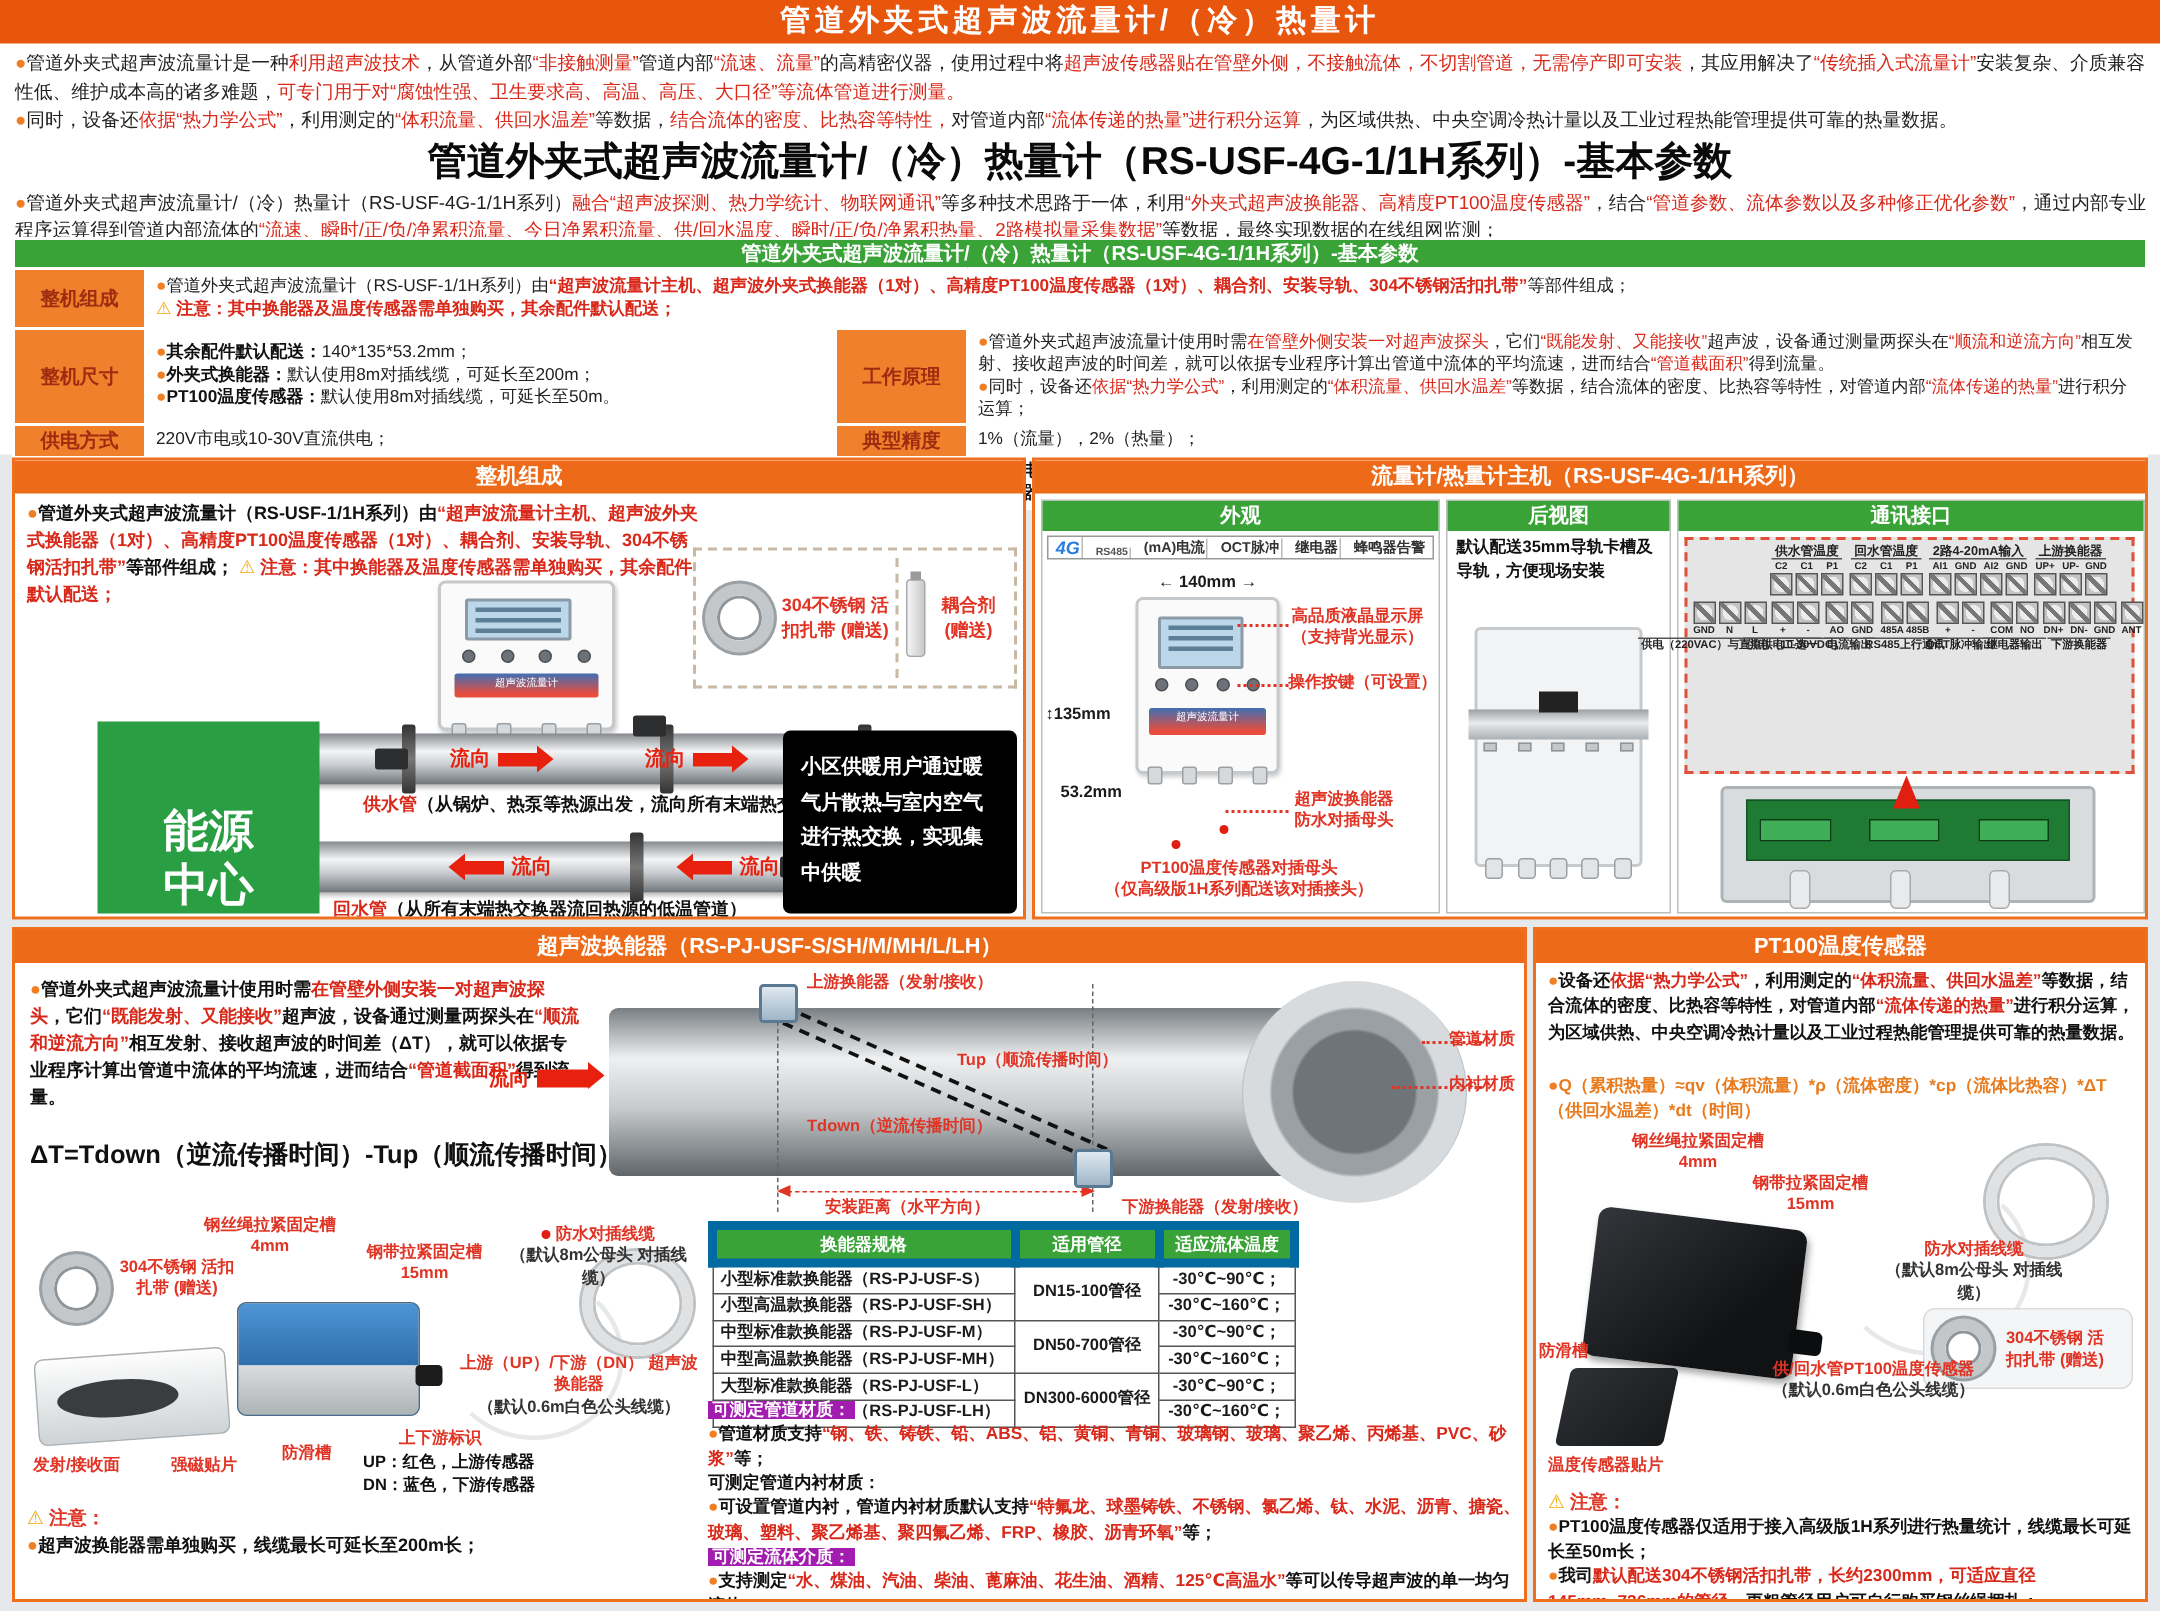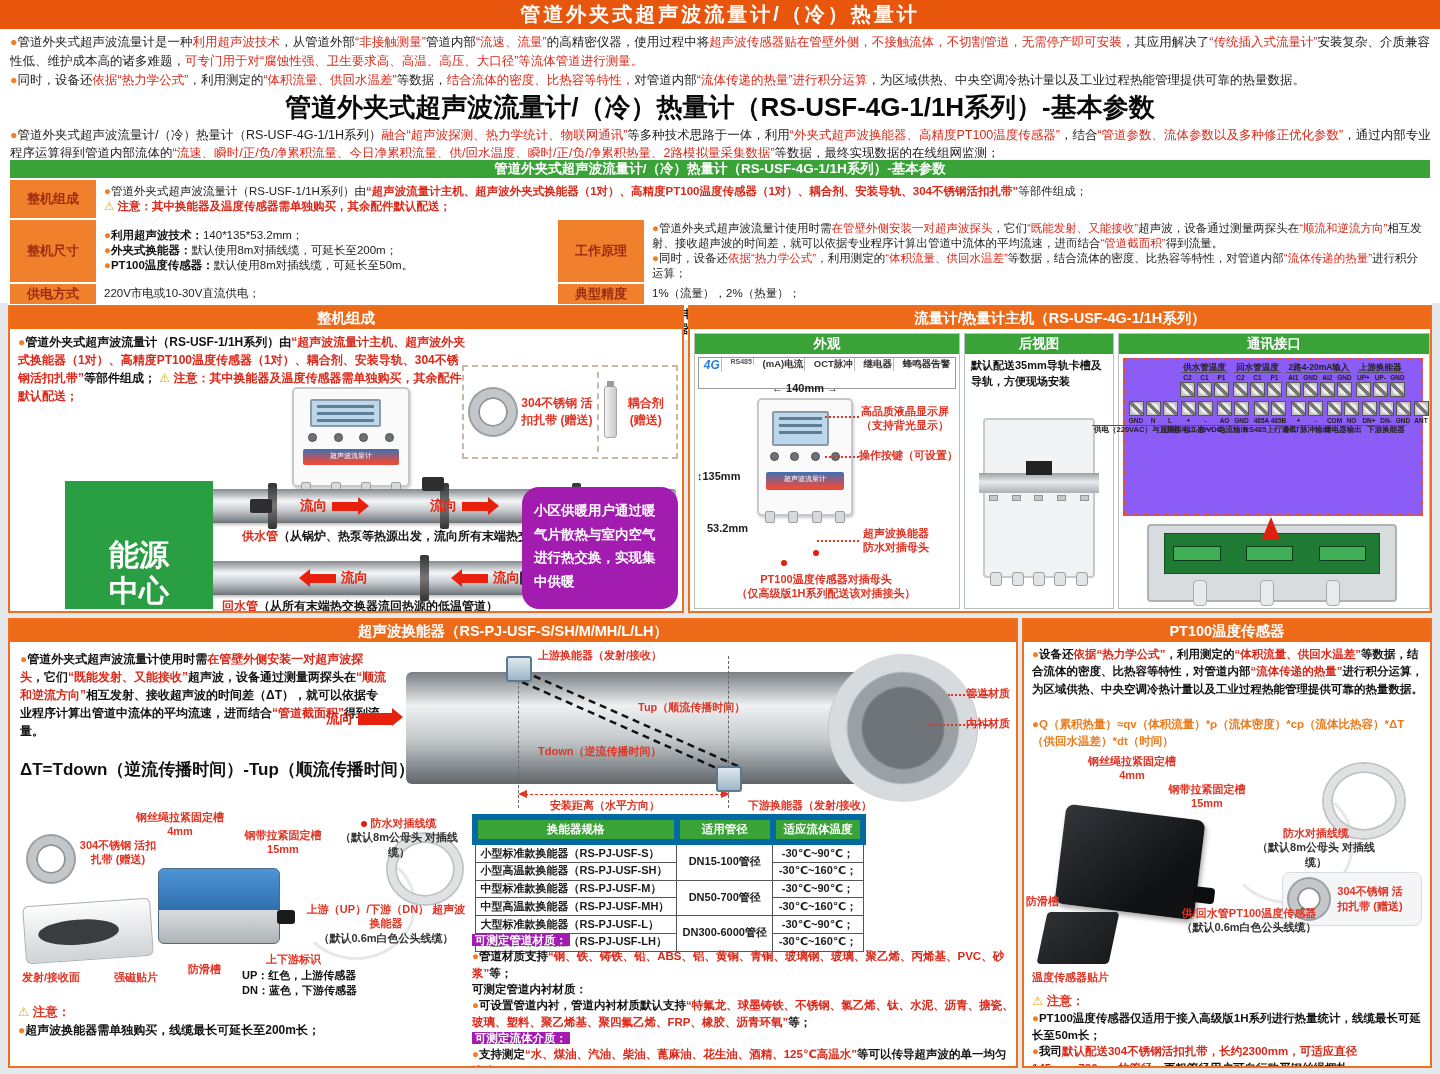--- a/index.html
+++ b/index.html
@@ -40,21 +40,21 @@
   .flow{position:absolute;color:#e8210f;font-weight:bold;font-size:13.5px;display:flex;align-items:center;gap:5px;z-index:5}
 
   
   .pipe{position:absolute;height:34px;border-radius:3px;
         background:linear-gradient(#85898d,#f3f5f6 35%,#c8ccd0 62%,#6e7478);box-shadow:0 2px 3px rgba(0,0,0,.25)}
   .clamp{position:absolute;width:9px;height:46px;background:linear-gradient(#333,#777,#333);top:-6px;border-radius:2px;z-index:4}
   .sensorblk{position:absolute;width:22px;height:14px;background:#2c2e30;border-radius:2px;z-index:4}
 
   .energy{position:absolute;background:#2a9e43;color:#fff;display:flex;align-items:flex-end;justify-content:center;z-index:6}
   .energy span{display:block;width:66px;font-size:30px;font-weight:bold;line-height:1.2;text-align:center}
-  .community{position:absolute;background:#a21caf;border-radius:17px;color:#fff;font-weight:bold;font-size:13.5px;
+  .community{position:absolute;background:#000000;border-radius:5px;color:#fff;font-weight:bold;font-size:13.5px;
              line-height:1.75;padding:12px 12px;z-index:6}
 
   
   .meter{position:absolute;background:#fafafa;border:2px solid #c5c9cc;border-radius:5px;box-shadow:1px 2px 3px rgba(0,0,0,.2)}
   .meter .scr{position:absolute;left:14%;top:10%;width:62%;height:30%;background:#bcd7ea;border:2px solid #8a9aa6;border-radius:2px}
   .meter .scr i{display:block;height:3px;background:#5d7f96;margin:4px 5px 0}
   .meter .keys{position:absolute;left:12%;top:46%;width:76%;display:flex;justify-content:space-between}
   .meter .keys b{width:9px;height:9px;border-radius:50%;background:#6c7277;border:1px solid #4a4f53}
   .meter .strip{position:absolute;left:8%;top:63%;width:84%;height:16%;background:linear-gradient(#3f6fb4,#e84c3d 85%);
                 color:#fff;font-size:7px;text-align:center;line-height:1.1;padding-top:3px;border-radius:2px}
@@ -68,30 +68,30 @@
   .tube::before{content:'';position:absolute;left:2px;top:-6px;width:7px;height:6px;background:#9b9b9b}
   .redb{color:#e03425;font-weight:bold}
   .co{position:absolute;color:#e03425;font-weight:bold;font-size:11px;line-height:1.3;text-align:center;z-index:7}
   .co .sub{display:block;color:#333;font-weight:bold}
   .dot{width:6px;height:6px;background:#e01f10;border-radius:50%;display:inline-block;vertical-align:middle}
   .lead{position:absolute;border-top:2px dotted #e03425;z-index:6}
 
   
   .cols{position:absolute;left:4px;top:26px;display:flex;gap:4px}
   .col{border:1px solid #b9c2ba;background:#fff;position:relative}
-  .iconstrip{position:absolute;left:3px;top:3px;right:3px;height:32px;border:1px solid #999;display:flex;align-items:flex-start;
+  .iconstrip{position:absolute;left:3px;top:3px;right:3px;height:16px;border:1px solid #999;display:flex;align-items:flex-end;
              justify-content:space-around;font-size:9.5px;font-weight:bold;color:#333;white-space:nowrap}
   .iconstrip span{padding:0 1px;border-right:1px solid #bbb}
   .iconstrip span:last-child{border-right:0}
   .iconstrip span:nth-child(1){color:#2a7de1;font-style:italic;font-size:12px}
   .iconstrip span:nth-child(2){color:#555;font-size:7px}
   .dim{position:absolute;color:#1a1a1a;font-weight:bold;font-size:11px;z-index:6}
 
   
-  .commbox{position:absolute;border:2px dashed #e0503a;background:#8b5cf6;padding:3px 2px;font-size:7px}
+  .commbox{position:absolute;border:2px dashed #e0503a;background:#e5e5e5;padding:3px 2px;font-size:7px}
   .tg{display:inline-flex;flex-direction:column;align-items:center;vertical-align:top}
   .tg .tgl{font-size:8.5px;font-weight:bold;color:#222;line-height:1.1;text-align:center;border-bottom:1px solid #555;padding:0 2px;margin-bottom:1px}
   .tg .tgl.under{border-bottom:0;border-top:1px solid #555;margin-top:1px;margin-bottom:0;font-size:7.5px}
   .terms span{display:inline-block;width:17px;text-align:center;font-size:6.5px;font-weight:bold;color:#222}
   .terms.top span::after,.terms.bot span::before{content:'';display:block;width:13px;height:13px;margin:1px auto;
       border:1.5px solid #555;background:
       linear-gradient(45deg,transparent 42%,#777 42%,#777 58%,transparent 58%),
       radial-gradient(circle,#ececec 55%,#c4c4c4 56%)}
   .pcb{position:absolute;background:#d9dcde;border:2px solid #aeb3b6;border-radius:4px}
   .pcb .board{position:absolute;left:6%;top:10%;width:88%;height:55%;background:#1f7a33;border:1px solid #145223}
@@ -165,21 +165,21 @@
     </tr>
     <tr style="height:40px">
       <td class="lbl">整机组成</td>
       <td class="val" colspan="3">
         <div><span class="seg-o">●</span><span class="seg-k">管道外夹式超声波流量计（RS-USF-1/1H系列）由</span><span class="seg-rb">“超声波流量计主机、超声波外夹式换能器（1对）、高精度PT100温度传感器（1对）、耦合剂、安装导轨、304不锈钢活扣扎带”</span><span class="seg-k">等部件组成；</span></div>
         <div><span class="seg-w">⚠ </span><span class="seg-rb">注意：其中换能器及温度传感器需单独购买，其余配件默认配送；</span></div>
       </td>
     </tr>
     <tr style="height:44px">
       <td class="lbl">整机尺寸</td>
-      <td class="val" style="width:460px;white-space:pre-line"><span class="seg-o">●</span><span class="seg-kb">利用超声波技术：</span><span class="seg-k">140*135*53.2mm；
+      <td class="val" style="width:460px;white-space:pre-line"><span class="seg-o">●</span><span class="seg-kb">其余配件默认配送：</span><span class="seg-k">140*135*53.2mm；
 </span><span class="seg-o">●</span><span class="seg-kb">外夹式换能器：</span><span class="seg-k">默认使用8m对插线缆，可延长至200m；
 </span><span class="seg-o">●</span><span class="seg-kb">PT100温度传感器：</span><span class="seg-k">默认使用8m对插线缆，可延长至50m。</span></td>
       <td class="lbl">工作原理</td>
       <td class="val" style="white-space:pre-line"><span class="seg-o">●</span><span class="seg-k">管道外夹式超声波流量计使用时需</span><span class="seg-r">在管壁外侧安装一对超声波探头</span><span class="seg-k">，它们</span><span class="seg-r">“既能发射、又能接收”</span><span class="seg-k">超声波，设备通过测量两探头在</span><span class="seg-r">“顺流和逆流方向”</span><span class="seg-k">相互发射、接收超声波的时间差，就可以依据专业程序计算出管道中流体的平均流速，进而结合</span><span class="seg-r">“管道截面积”</span><span class="seg-k">得到流量。
 </span><span class="seg-o">●</span><span class="seg-k">同时，设备还</span><span class="seg-r">依据“热力学公式”</span><span class="seg-k">，利用测定的</span><span class="seg-r">“体积流量、供回水温差”</span><span class="seg-k">等数据，结合流体的密度、比热容等特性，对管道内部</span><span class="seg-r">“流体传递的热量”</span><span class="seg-k">进行积分运算；</span></td>
     </tr>
     <tr style="height:20px">
       <td class="lbl">供电方式</td>
       <td class="val">220V市电或10-30V直流供电；</td>
       <td class="lbl">典型精度</td>

